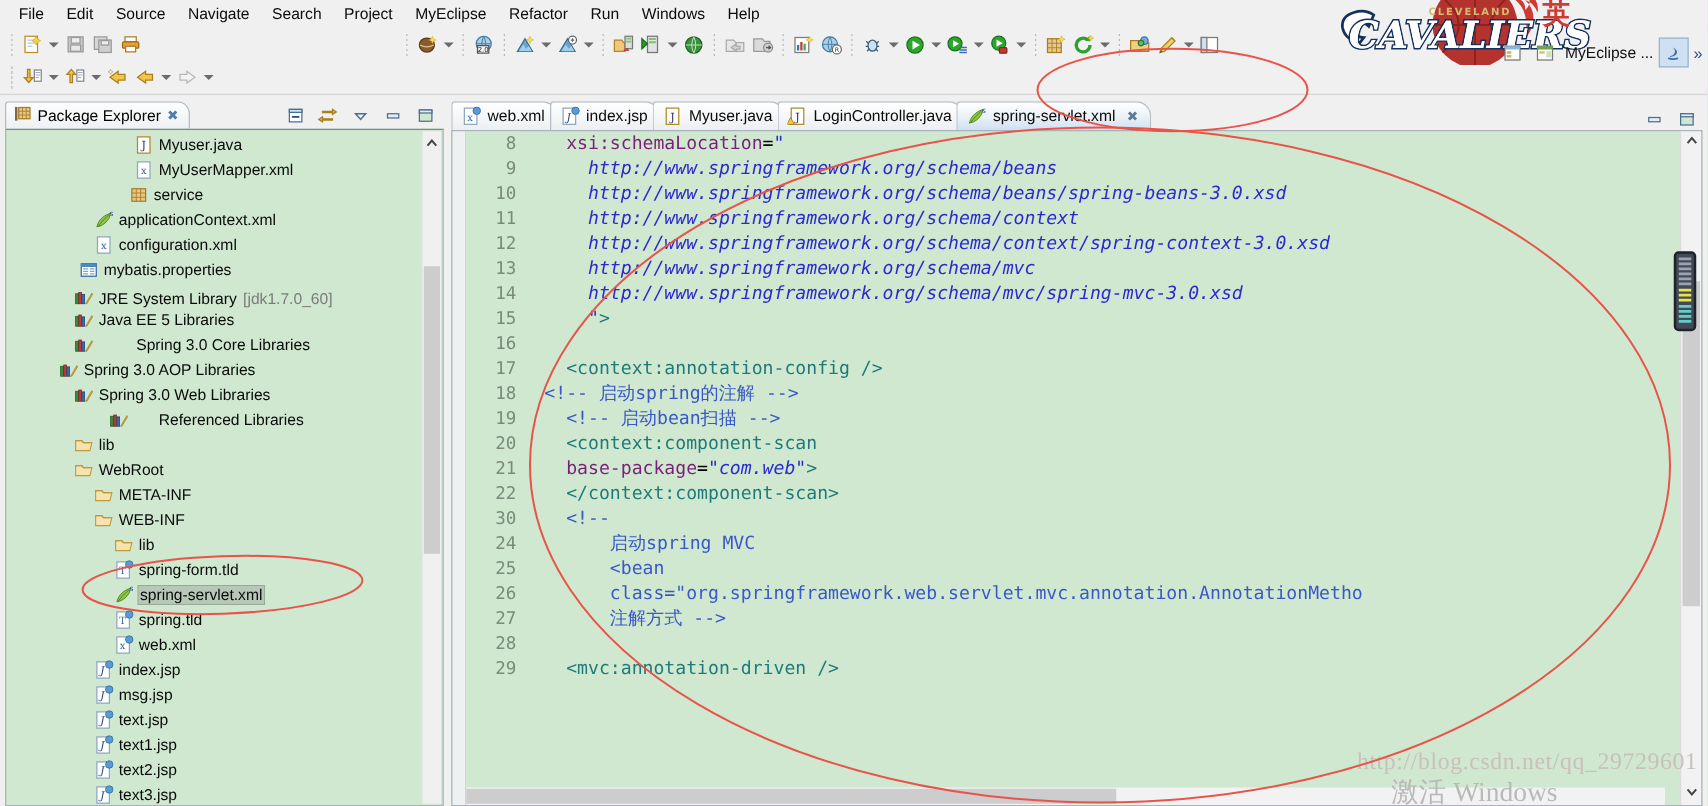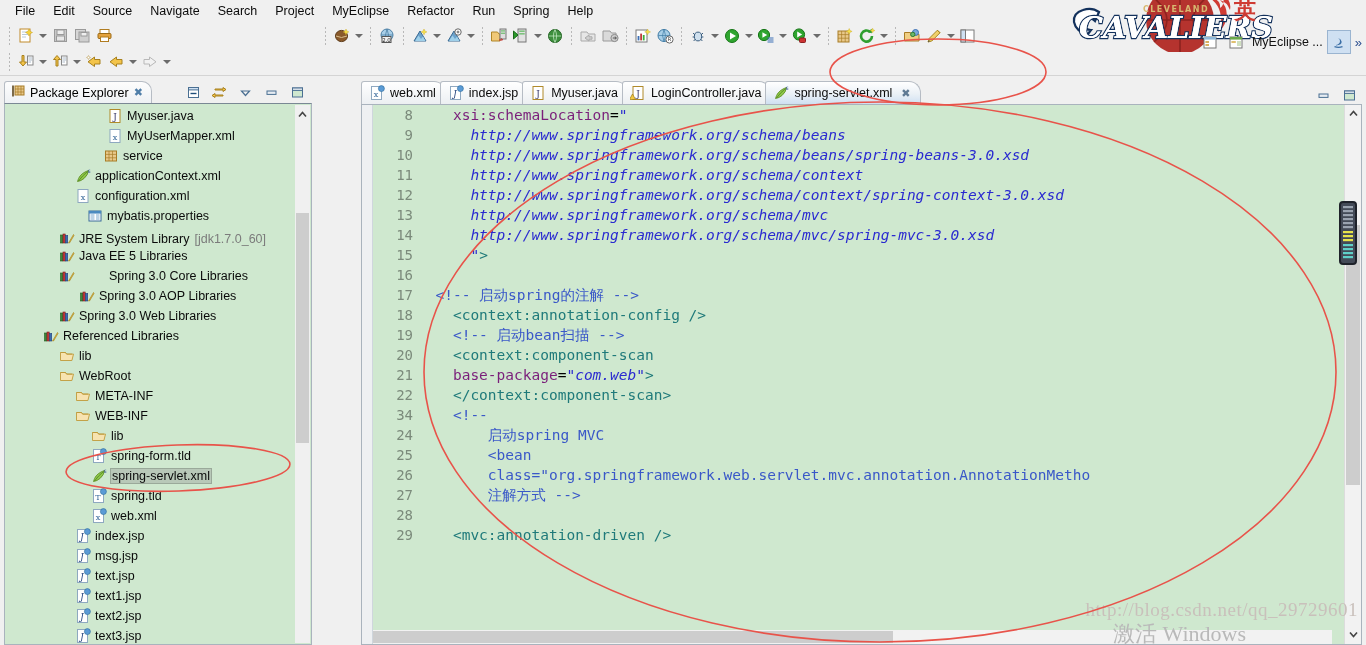--- a/index.html
+++ b/index.html
@@ -29,21 +29,21 @@
     background:repeating-linear-gradient(to bottom,#b8b8b8 0 2px,transparent 2px 4px);}
   .tb-btn{width:22px;height:22px;display:flex;align-items:center;justify-content:center;cursor:default;}
   .tb-arrow{width:12px;height:22px;display:flex;align-items:center;justify-content:center;cursor:default;}
   .tb-arrow:after{content:"";border-left:4px solid transparent;border-right:4px solid transparent;
     border-top:4px solid #6b6b6b;display:block;}
   .tb-btn svg{display:block;}
   
   #workbench{position:absolute;top:81px;left:0;right:0;bottom:0;}
   
   #pe{
-    position:absolute;left:4px;top:0;width:308px;bottom:0;
+    position:absolute;left:4px;top:0;width:351px;bottom:0;
   }
   #pe-tabrow{
     height:22px;display:flex;align-items:stretch;position:relative;
   }
   #pe-tab{
     display:flex;align-items:center;gap:5px;padding:0 8px 0 6px;
     background:linear-gradient(to bottom,#fdfdfd,#eef1f4);
     border:1px solid #b6bcc4;border-bottom:none;
     border-radius:3px 10px 0 0;font-size:12.5px;
   }
@@ -130,21 +130,21 @@
 <div id="menubar">
   <div class="menu-item">File</div>
   <div class="menu-item">Edit</div>
   <div class="menu-item">Source</div>
   <div class="menu-item">Navigate</div>
   <div class="menu-item">Search</div>
   <div class="menu-item">Project</div>
   <div class="menu-item">MyEclipse</div>
   <div class="menu-item">Refactor</div>
   <div class="menu-item">Run</div>
-  <div class="menu-item">Spring</div>
+  <div class="menu-item">Windows</div>
   <div class="menu-item">Help</div>
 </div>
 
 <div id="toolbar">
 
   <div class="tb-row">
     <div class="tb-sep"></div>
     <div class="tb-btn">
       <svg width="17" height="17" viewBox="0 0 17 17">
           <rect x="2" y="2" width="10" height="13" fill="#fff" stroke="#c08a2a"></rect>
@@ -513,21 +513,21 @@
           </div>
           <div class="trow" style="padding-left: 70px;">
             <span class="ticon">
               <svg width="16" height="16" viewBox="0 0 16 16">
                 <rect x="3" y="1.5" width="10" height="13" fill="#fff" stroke="#8ea8c0"></rect>
                 <text x="8" y="11.5" font-size="8" font-family="DejaVu Serif" text-anchor="middle" fill="#3a6a9a">x</text>
               </svg>
             </span>
             <span class="tlabel">configuration.xml</span>
           </div>
-          <div class="trow" style="padding-left: 82px;">
+          <div class="trow" style="padding-left: 58px;">
             <span class="ticon">
               <svg width="16" height="16" viewBox="0 0 16 16">
                 <rect x="2" y="3" width="12" height="10" fill="#fff" stroke="#3a6a9a"></rect>
                 <rect x="2" y="3" width="12" height="2.6" fill="#4a8ac0"></rect>
                 <path d="M3.5 7h4M3.5 9h4M3.5 11h4M9 7h3.5M9 9h3.5M9 11h3.5" stroke="#7aa8cc" stroke-width="1"></path>
               </svg>
             </span>
             <span class="tlabel">mybatis.properties</span>
           </div>
           <div class="trow" style="padding-left: 54px; align-items: flex-end;">
@@ -557,21 +557,21 @@
             <span class="ticon">
               <svg width="16" height="16" viewBox="0 0 16 16">
                 <rect x="1.5" y="5" width="2.2" height="8" fill="#3a8a3a" stroke="#1f5a1f" stroke-width=".6"></rect>
                 <rect x="4" y="4" width="2.2" height="9" fill="#c03a3a" stroke="#7a1f1f" stroke-width=".6"></rect>
                 <rect x="6.5" y="5.5" width="2.2" height="7.5" fill="#3a6ab0" stroke="#1f3f7a" stroke-width=".6"></rect>
                 <path d="M9.5 13 L14.5 4.5 L15 5.5 L10.5 13z" fill="#e8c050" stroke="#a07a10" stroke-width=".6"></path>
               </svg>
             </span>
             <span class="tlabel">Spring 3.0 Core Libraries</span>
           </div>
-          <div class="trow" style="padding-left: 74px;">
+          <div class="trow" style="padding-left: 42px;">
             <span class="ticon">
               <svg width="16" height="16" viewBox="0 0 16 16">
                 <rect x="1.5" y="5" width="2.2" height="8" fill="#3a8a3a" stroke="#1f5a1f" stroke-width=".6"></rect>
                 <rect x="4" y="4" width="2.2" height="9" fill="#c03a3a" stroke="#7a1f1f" stroke-width=".6"></rect>
                 <rect x="6.5" y="5.5" width="2.2" height="7.5" fill="#3a6ab0" stroke="#1f3f7a" stroke-width=".6"></rect>
                 <path d="M9.5 13 L14.5 4.5 L15 5.5 L10.5 13z" fill="#e8c050" stroke="#a07a10" stroke-width=".6"></path>
               </svg>
             </span>
             <span class="tlabel">Spring 3.0 AOP Libraries</span>
           </div>
@@ -579,21 +579,21 @@
             <span class="ticon">
               <svg width="16" height="16" viewBox="0 0 16 16">
                 <rect x="1.5" y="5" width="2.2" height="8" fill="#3a8a3a" stroke="#1f5a1f" stroke-width=".6"></rect>
                 <rect x="4" y="4" width="2.2" height="9" fill="#c03a3a" stroke="#7a1f1f" stroke-width=".6"></rect>
                 <rect x="6.5" y="5.5" width="2.2" height="7.5" fill="#3a6ab0" stroke="#1f3f7a" stroke-width=".6"></rect>
                 <path d="M9.5 13 L14.5 4.5 L15 5.5 L10.5 13z" fill="#e8c050" stroke="#a07a10" stroke-width=".6"></path>
               </svg>
             </span>
             <span class="tlabel">Spring 3.0 Web Libraries</span>
           </div>
-          <div class="trow" style="padding-left: 38px;">
+          <div class="trow" style="padding-left: 82px; gap: 20px;">
             <span class="ticon">
               <svg width="16" height="16" viewBox="0 0 16 16">
                 <rect x="1.5" y="5" width="2.2" height="8" fill="#3a8a3a" stroke="#1f5a1f" stroke-width=".6"></rect>
                 <rect x="4" y="4" width="2.2" height="9" fill="#c03a3a" stroke="#7a1f1f" stroke-width=".6"></rect>
                 <rect x="6.5" y="5.5" width="2.2" height="7.5" fill="#3a6ab0" stroke="#1f3f7a" stroke-width=".6"></rect>
                 <path d="M9.5 13 L14.5 4.5 L15 5.5 L10.5 13z" fill="#e8c050" stroke="#a07a10" stroke-width=".6"></path>
               </svg>
             </span>
             <span class="tlabel">Referenced Libraries</span>
           </div>
@@ -831,40 +831,40 @@
           <div class="ln">13</div>
           <div class="ln">14</div>
           <div class="ln">15</div>
           <div class="ln">16</div>
           <div class="ln">17</div>
           <div class="ln">18</div>
           <div class="ln">19</div>
           <div class="ln">20</div>
           <div class="ln">21</div>
           <div class="ln">22</div>
-          <div class="ln">34</div>
+          <div class="ln">30</div>
           <div class="ln">24</div>
           <div class="ln">25</div>
           <div class="ln">26</div>
           <div class="ln">27</div>
           <div class="ln">28</div>
           <div class="ln">29</div>
         </div>
       <div id="codearea">
           <div class="cl"><span>    </span><span class="k-attr">xsi:schemaLocation</span><span class="k-plain">=</span><span class="k-str">"</span></div>
           <div class="cl"><span>      </span><span class="k-str">http://www.springframework.org/schema/beans</span></div>
           <div class="cl"><span>      </span><span class="k-str">http://www.springframework.org/schema/beans/spring-beans-3.0.xsd</span></div>
           <div class="cl"><span>      </span><span class="k-str">http://www.springframework.org/schema/context</span></div>
           <div class="cl"><span>      </span><span class="k-str">http://www.springframework.org/schema/context/spring-context-3.0.xsd</span></div>
           <div class="cl"><span>      </span><span class="k-str">http://www.springframework.org/schema/mvc</span></div>
           <div class="cl"><span>      </span><span class="k-str">http://www.springframework.org/schema/mvc/spring-mvc-3.0.xsd</span></div>
           <div class="cl"><span>      </span><span class="k-str">"</span><span class="k-tag">&gt;</span></div>
           <div class="cl"><span></span></div>
+          <div class="cl"><span>    </span><span class="k-tag">&lt;context:annotation-config /&gt;</span></div>
           <div class="cl"><span>  </span><span class="k-cmt">&lt;!-- 启动spring的注解 --&gt;</span></div>
-          <div class="cl"><span>    </span><span class="k-tag">&lt;context:annotation-config /&gt;</span></div>
           <div class="cl"><span>    </span><span class="k-cmt">&lt;!-- 启动bean扫描 --&gt;</span></div>
           <div class="cl"><span>    </span><span class="k-tag">&lt;context:component-scan</span></div>
           <div class="cl"><span>    </span><span class="k-attr">base-package</span><span class="k-plain">=</span><span class="k-str">"com.web"</span><span class="k-tag">&gt;</span></div>
           <div class="cl"><span>    </span><span class="k-tag">&lt;/context:component-scan&gt;</span></div>
           <div class="cl"><span>    </span><span class="k-cmt">&lt;!--</span></div>
           <div class="cl"><span>        </span><span class="k-cmt">启动spring MVC</span></div>
           <div class="cl"><span>        </span><span class="k-cmt">&lt;bean</span></div>
           <div class="cl"><span>        </span><span class="k-cmt">class="org.springframework.web.servlet.mvc.annotation.AnnotationMetho</span></div>
           <div class="cl"><span>        </span><span class="k-cmt">注解方式 --&gt;</span></div>
           <div class="cl"><span></span></div>

